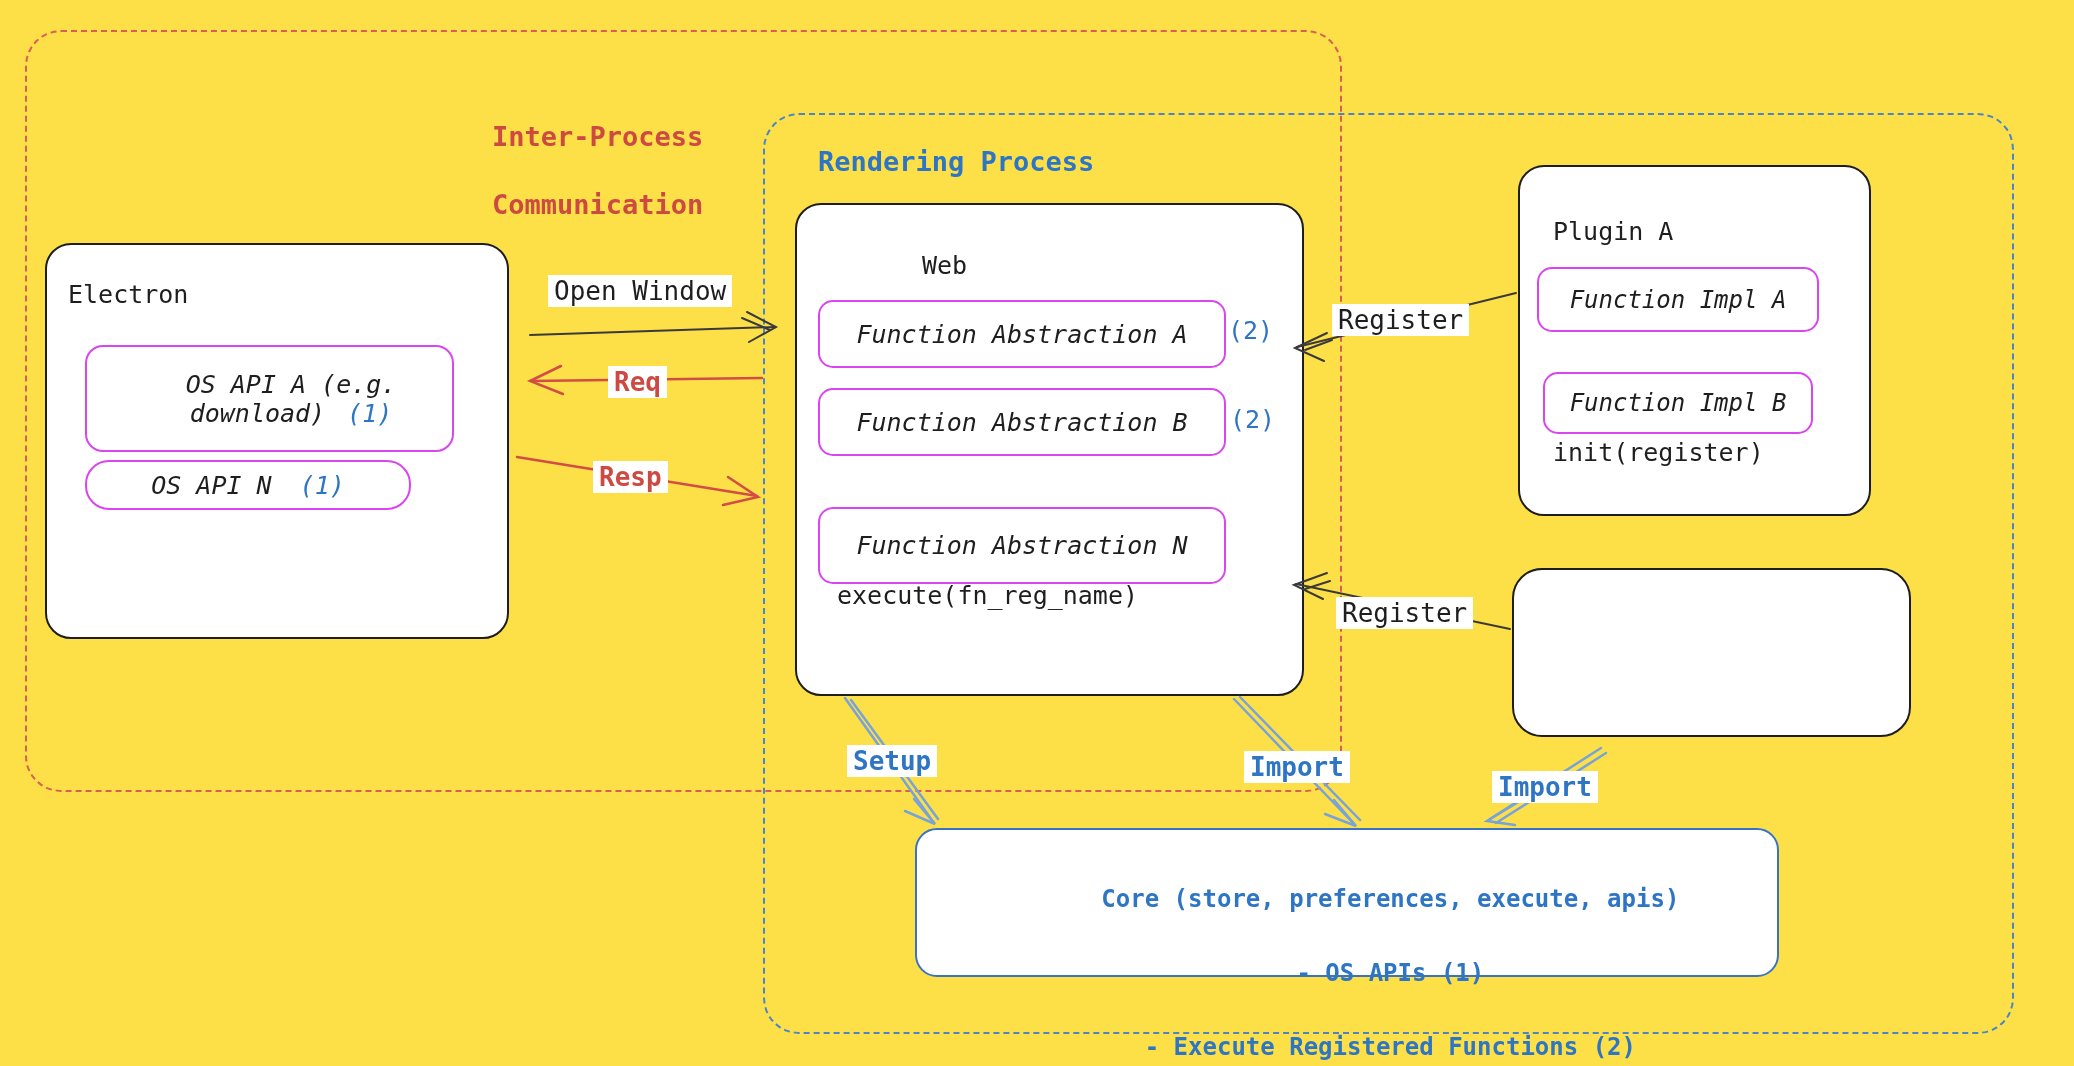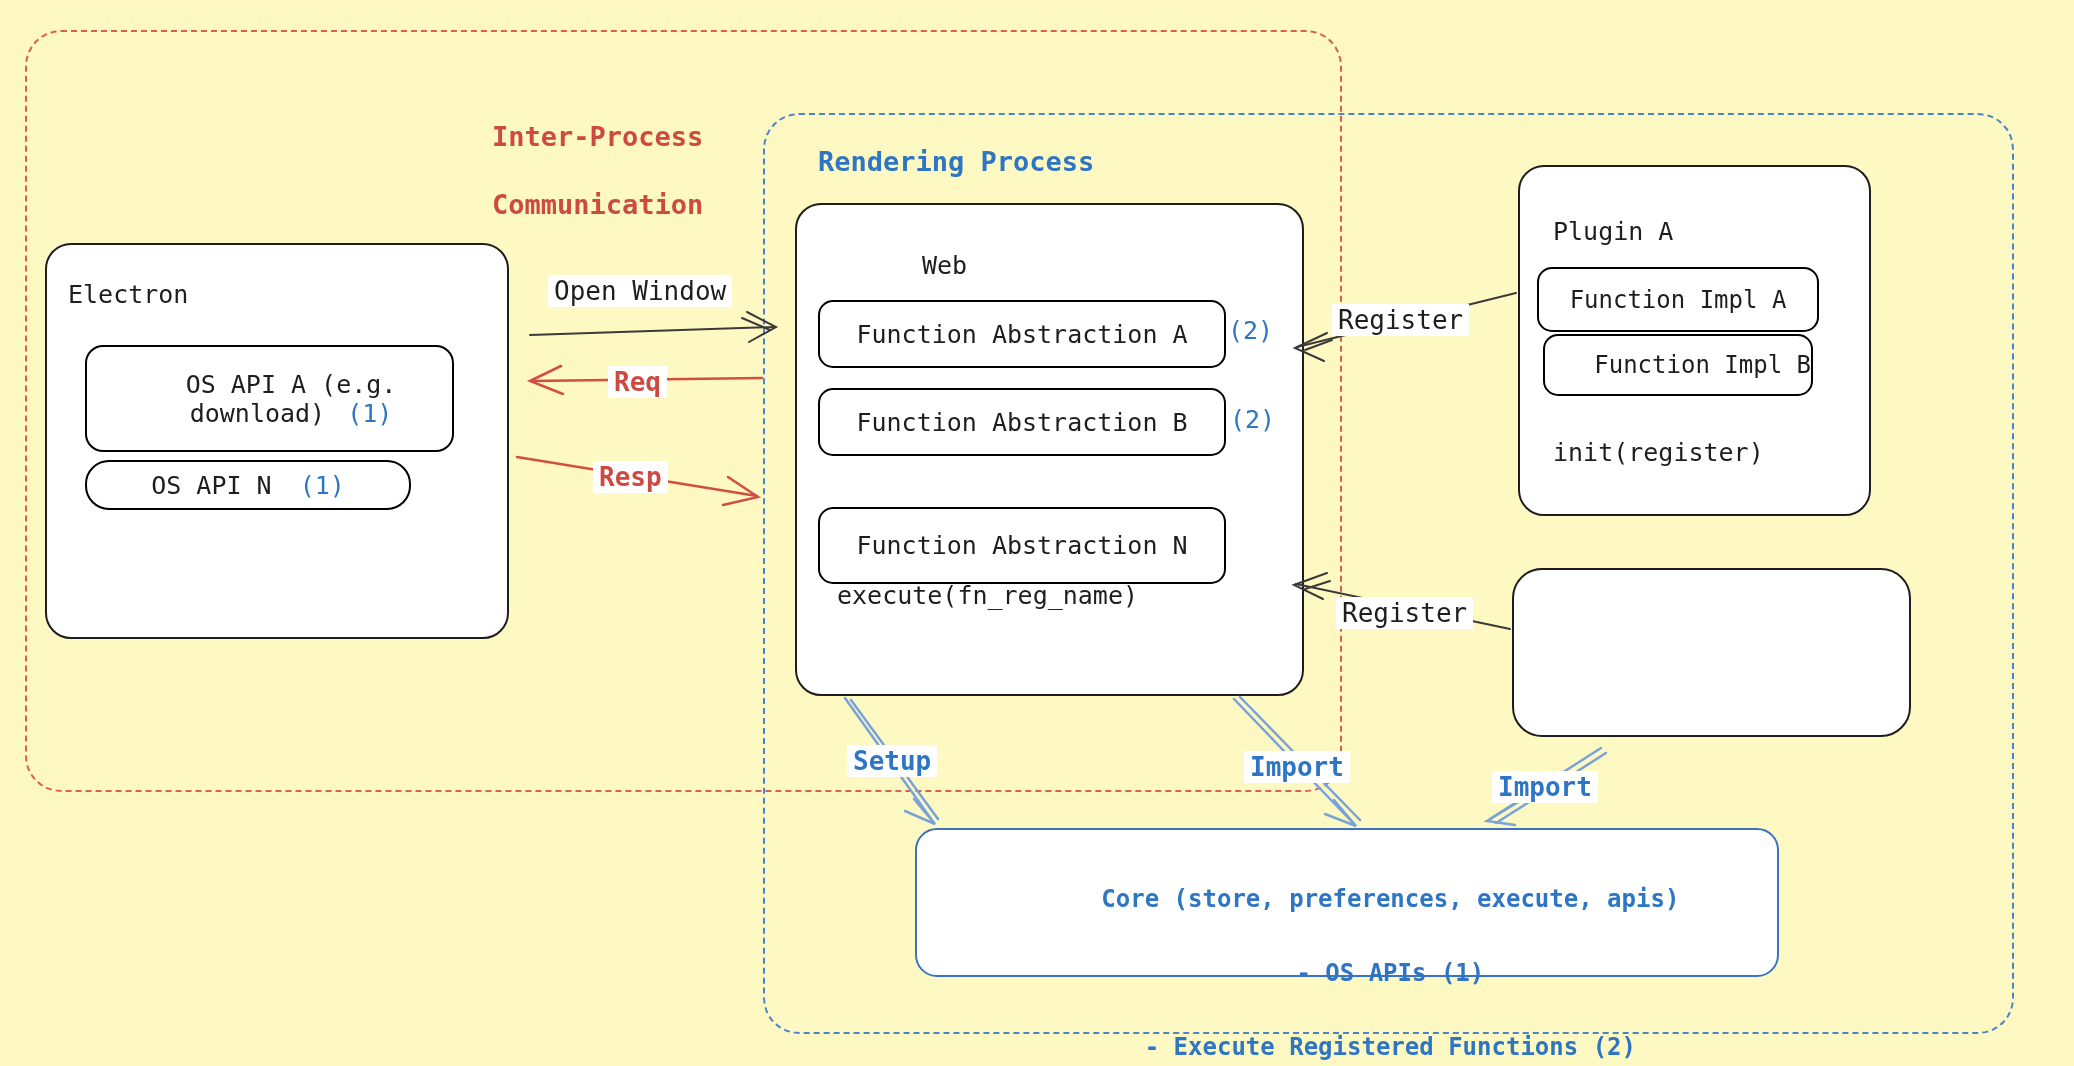--- a/index.html
+++ b/index.html
@@ -1,27 +1,27 @@
 <!DOCTYPE html>
 <html><head>
 <meta charset="utf-8">
 <style>
   html,body{margin:0;padding:0;background:#ffffff;}
   #canvas{
-    position:relative;width:2074px;height:1066px;background:#fef9c3;overflow:hidden;
+    position:relative;width:2074px;height:1066px;background:#fde047;overflow:hidden;
     font-family:"DejaVu Sans Mono","Liberation Mono",monospace;color:#1e1e1e;
   }
   
   .region{position:absolute;border-radius:36px;background:transparent;}
   .region.red{border:2.5px dashed #d95e54;}
   .region.blue{border:2.5px dashed #4a84c9;}
   
   .node{position:absolute;background:#ffffff;border:2px solid #1e1e1e;border-radius:26px;}
-  .pill{position:absolute;background:#ffffff;border:2px solid #000000;border-radius:15px;
-        display:flex;align-items:center;justify-content:center;text-align:center;}
+  .pill{position:absolute;background:#ffffff;border:2px solid #d946ef;border-radius:15px;
+        display:flex;align-items:center;justify-content:center;text-align:center;font-style:italic;}
   .core-node{position:absolute;background:#ffffff;border:2px solid #3b73c2;border-radius:22px;
         text-align:center;color:#2e75c4;}
   
   .t{position:absolute;white-space:pre;font-weight:500;font-size:25px;line-height:1.3;}
   .t.big{font-size:27px;font-weight:700;}
   .red-t{color:#cd4a42;}
   .blue-t{color:#2e75c4;}
   .num{color:#2e75c4;}
   .arrow-label{position:absolute;background:#ffffff;padding:1px 6px;white-space:pre;
         font-size:26px;font-weight:700;z-index:30;}
@@ -80,21 +80,21 @@
   </div>
 
   <div class="t z15" style="left:837px;top:580px;z-index:15;">execute(fn_reg_name)</div>
 
   <div class="node z10" style="left:1518px;top:165px;width:349px;height:347px;"></div>
   <div class="t z15" style="left:1553px;top:216px;z-index:15;">Plugin A</div>
 
   <div class="pill z15" style="left:1537px;top:267px;width:278px;height:61px;">
     <span class="inner" style="font-size:24px;">Function Impl A</span>
   </div>
-  <div class="pill z15" style="left:1543px;top:334px;width:266px;height:58px;justify-content:flex-end;">
+  <div class="pill z15" style="left:1543px;top:372px;width:266px;height:58px;">
     <span class="inner" style="font-size:24px;">Function Impl B</span>
   </div>
   <div class="t z15" style="left:1553px;top:437px;z-index:15;">init(register)</div>
 
   <div class="node z10" style="left:1512px;top:568px;width:395px;height:165px;border-radius:30px;"></div>
 
   <div class="core-node z10" style="left:915px;top:828px;width:860px;height:145px;">
     <div class="t blue-t" style="position:relative;left:0;top:14px;width:100%;text-align:center;line-height:37px;font-size:24px;font-weight:700;">
       <span>Core (store, preferences, execute, apis)</span><br>
       <span>- OS APIs (1)</span><br>

